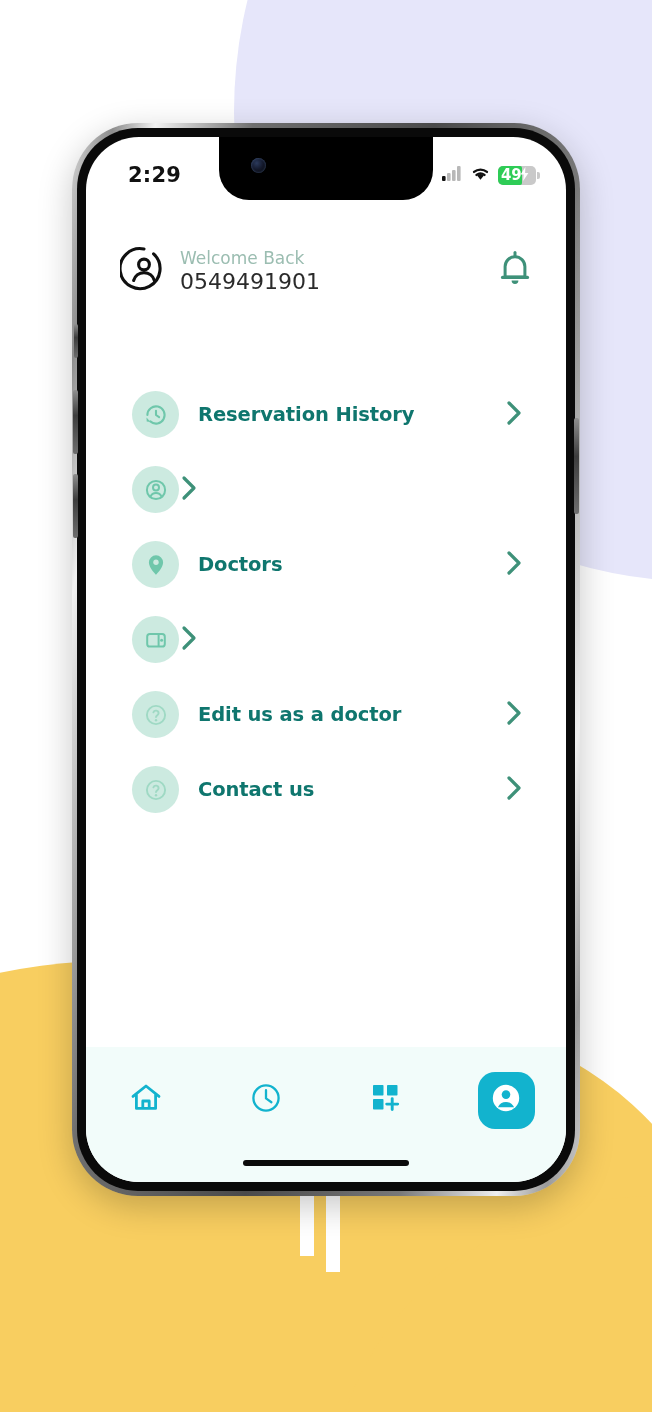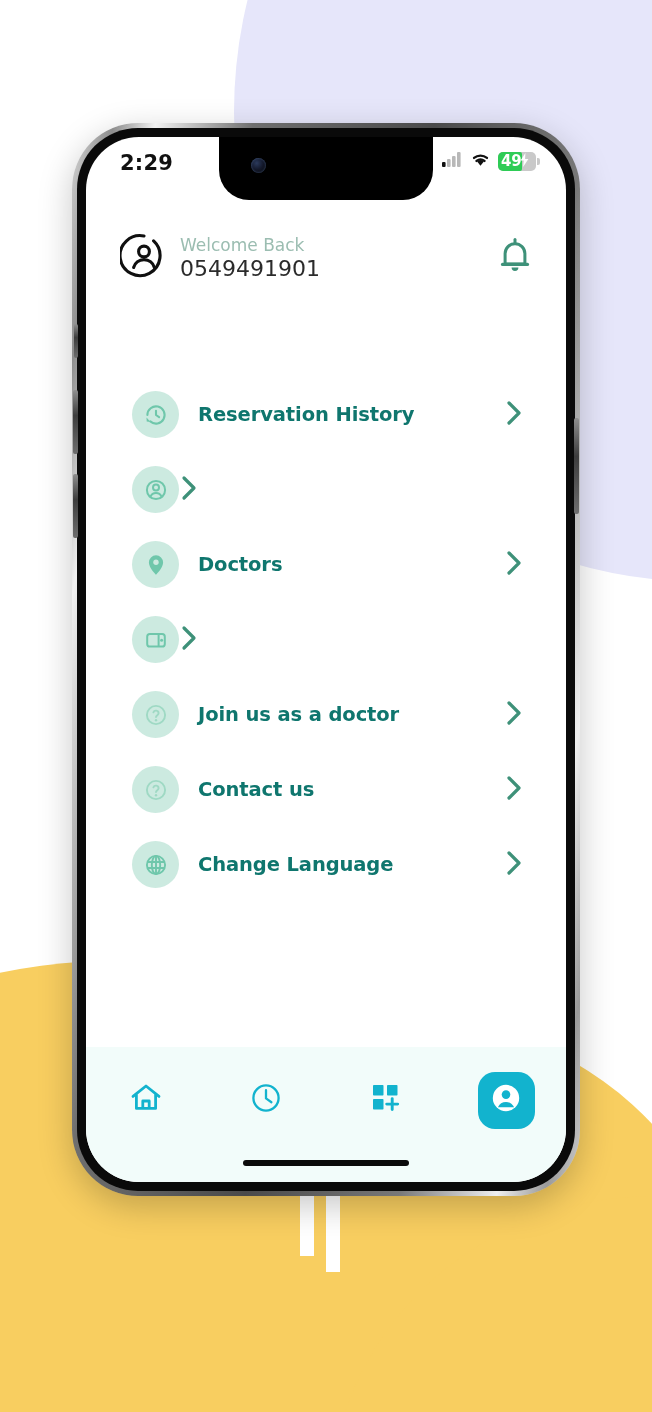--- a/index.html
+++ b/index.html
@@ -130,25 +130,25 @@
     height: 15px;
     border-radius: 50%;
     background: radial-gradient(circle at 38% 34%, #2b3a5c 0%, #13182a 48%, #060608 100%);
     box-shadow: inset 0 0 2px rgba(120,160,220,0.55);
   }
 
   
   #statusbar {
     position: absolute;
     top: 0;
-    left: 0;
+    left: 8px;
     right: 0;
     height: 62px;
     display: flex;
-    align-items: flex-start;
+    align-items: center;
     justify-content: space-between;
     padding: 14px 30px 0 34px;
     box-sizing: border-box;
     z-index: 45;
   }
   #status-time {
     font-family: "DejaVu Sans", sans-serif;
     font-size: 21px;
     font-weight: bold;
     color: #111111;
@@ -196,21 +196,21 @@
   }
   #battery-bolt {
     position: relative;
     z-index: 2;
     margin-left: -1px;
   }
 
   
   #app-header {
     position: absolute;
-    top: 88px;
+    top: 101px;
     left: 0;
     right: 0;
     height: 66px;
     display: flex;
     align-items: center;
     padding: 0 34px 0 34px;
     box-sizing: border-box;
   }
   #avatar-wrap { flex: 0 0 auto; }
   #user-text {
@@ -464,21 +464,21 @@
         </div>
 
         <div class="menu-row">
           <span class="menu-icon-circle">
             <svg width="26" height="26" viewBox="0 0 26 26">
               <circle cx="13" cy="13" r="9.1" stroke="#9FD9C4" stroke-width="1.9" fill="none"></circle>
               <path d="M10.4 10.3 a2.7 2.7 0 0 1 5.2 0.9 c0 1.8 -2.6 2.1 -2.6 3.9" stroke="#9FD9C4" stroke-width="1.9" fill="none" stroke-linecap="round"></path>
               <circle cx="13" cy="18.2" r="1.2" fill="#9FD9C4"></circle>
             </svg>
           </span>
-          <span class="menu-label">Join us as a doctor</span>
+          <span class="menu-label">Edit us as a doctor</span>
           <span class="menu-chevron">
             <svg width="20" height="28" viewBox="0 0 20 28">
                 <path d="M5 4 L15 14 L5 24" stroke="#3E9179" stroke-width="3.2" fill="none" stroke-linecap="round" stroke-linejoin="round"></path>
               </svg>
           </span>
         </div>
 
         <div class="menu-row">
           <span class="menu-icon-circle">
             <svg width="26" height="26" viewBox="0 0 26 26">
@@ -488,35 +488,20 @@
             </svg>
           </span>
           <span class="menu-label">Contact us</span>
           <span class="menu-chevron">
             <svg width="20" height="28" viewBox="0 0 20 28">
                 <path d="M5 4 L15 14 L5 24" stroke="#3E9179" stroke-width="3.2" fill="none" stroke-linecap="round" stroke-linejoin="round"></path>
               </svg>
           </span>
         </div>
 
-        <div class="menu-row">
-          <span class="menu-icon-circle">
-            <svg width="26" height="26" viewBox="0 0 26 26">
-              <circle cx="13" cy="13" r="9.1" stroke="#6FC7AB" stroke-width="1.9" fill="none"></circle>
-              <ellipse cx="13" cy="13" rx="4.2" ry="9.1" stroke="#6FC7AB" stroke-width="1.9" fill="none"></ellipse>
-              <path d="M4.2 10 h17.6 M4.2 16 h17.6 M13 3.9 v18.2" stroke="#6FC7AB" stroke-width="1.9" fill="none"></path>
-            </svg>
-          </span>
-          <span class="menu-label">Change Language</span>
-          <span class="menu-chevron">
-            <svg width="20" height="28" viewBox="0 0 20 28">
-                <path d="M5 4 L15 14 L5 24" stroke="#3E9179" stroke-width="3.2" fill="none" stroke-linecap="round" stroke-linejoin="round"></path>
-              </svg>
-          </span>
-        </div>
 
 
       </div>
 
       <div id="bottom-nav">
         <div class="nav-item">
           <span>
             <svg width="34" height="34" viewBox="0 0 34 34">
               <path d="M4 15.4 L17 5 L30 15.4" stroke="#12B3CE" stroke-width="2.8" fill="none" stroke-linecap="round" stroke-linejoin="round"></path>
               <path d="M7.4 14.2 V27.4 H26.6 V14.2" stroke="#12B3CE" stroke-width="2.8" fill="none" stroke-linecap="round" stroke-linejoin="round"></path>

